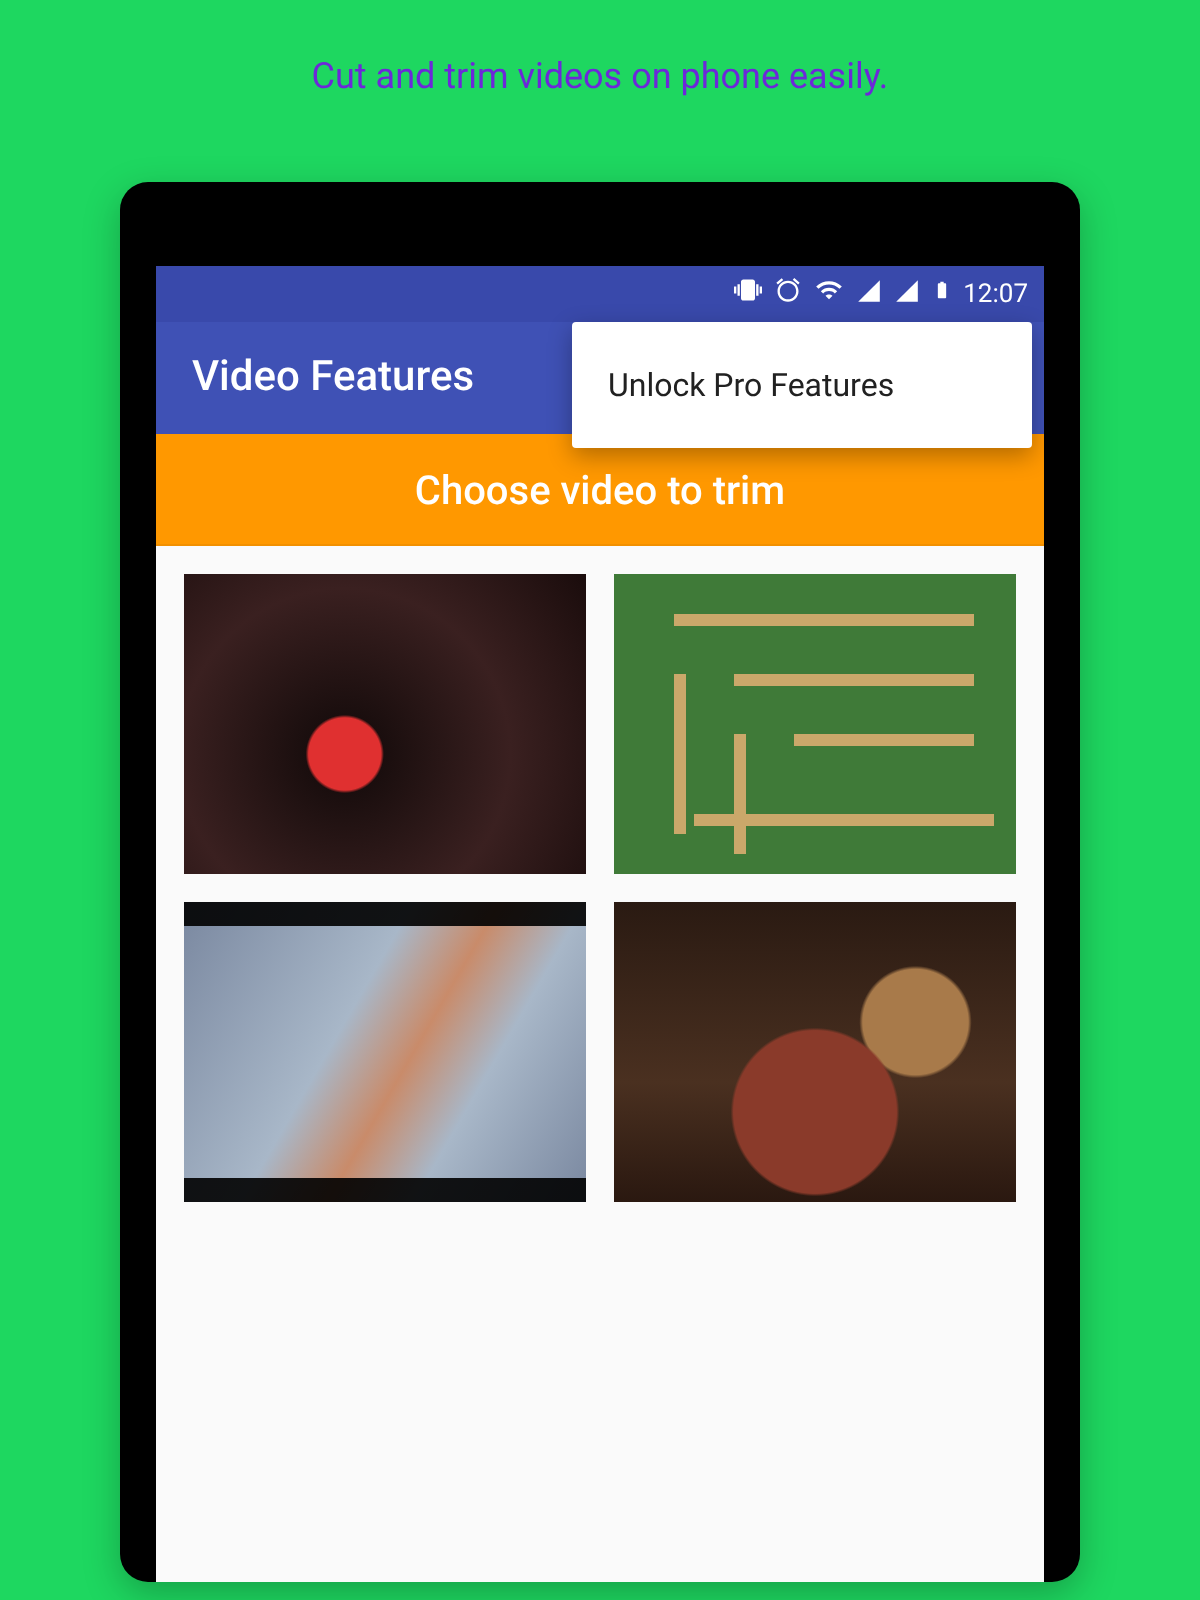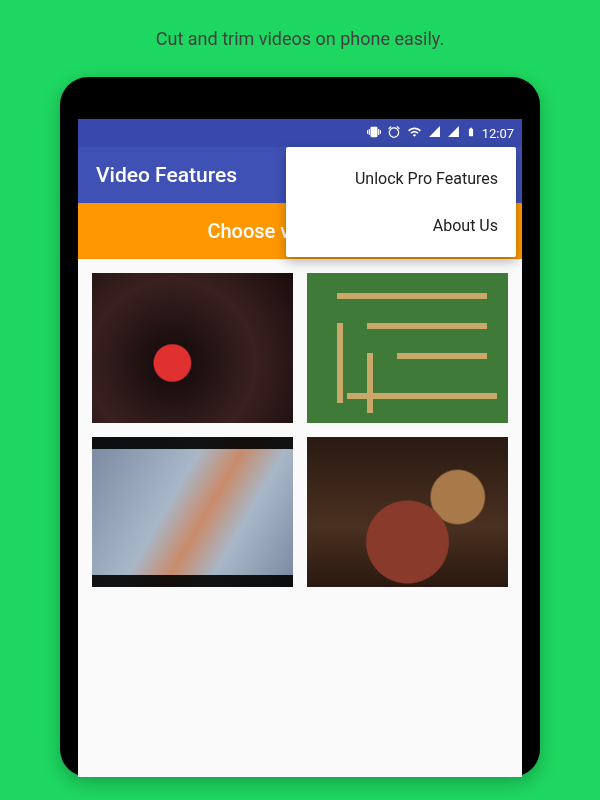--- a/index.html
+++ b/index.html
@@ -6,32 +6,32 @@
   html, body { width: 600px; height: 800px; }
   body {
     background: #1ed760;
     font-family: Roboto, Arial, sans-serif;
     display: flex;
     flex-direction: column;
     align-items: center;
     overflow: hidden;
   }
   .tagline {
-    color: #404040;
+    color: #6d28d9;
     font-size: 18px;
     margin-top: 28px;
-    margin-bottom: 28px;
+    margin-bottom: 42px;
     text-align: center;
     font-weight: 400;
   }
   .tablet {
     width: 480px;
     height: 700px;
     background: #000;
-    border-radius: 28px;
+    border-radius: 14px;
     padding: 42px 18px 0 18px;
     box-shadow: 0 6px 18px rgba(0,0,0,0.25);
   }
   .screen {
     width: 100%;
     height: 100%;
     background: #fafafa;
     position: relative;
     overflow: hidden;
   }
@@ -115,21 +115,20 @@
     box-shadow: 0 4px 12px rgba(0,0,0,0.3);
     border-radius: 2px;
     padding: 8px 0;
     z-index: 10;
   }
   .menu-item {
     padding: 14px 18px;
     font-size: 16px;
     color: #212121;
     cursor: pointer;
-    text-align: right;
   }
 </style>
 </head>
 <body>
 
 <div class="tagline">Cut and trim videos on phone easily.</div>
 
 <div class="tablet">
   <div class="screen">
 
@@ -177,17 +176,16 @@
 
     <div class="grid">
       <div class="thumb thumb1"></div>
       <div class="thumb thumb2"></div>
       <div class="thumb thumb3"></div>
       <div class="thumb thumb4"></div>
     </div>
 
     <div class="menu">
       <div class="menu-item">Unlock Pro Features</div>
-      <div class="menu-item">About Us</div>
     </div>
 
   </div>
 </div>
 
 </body></html>

